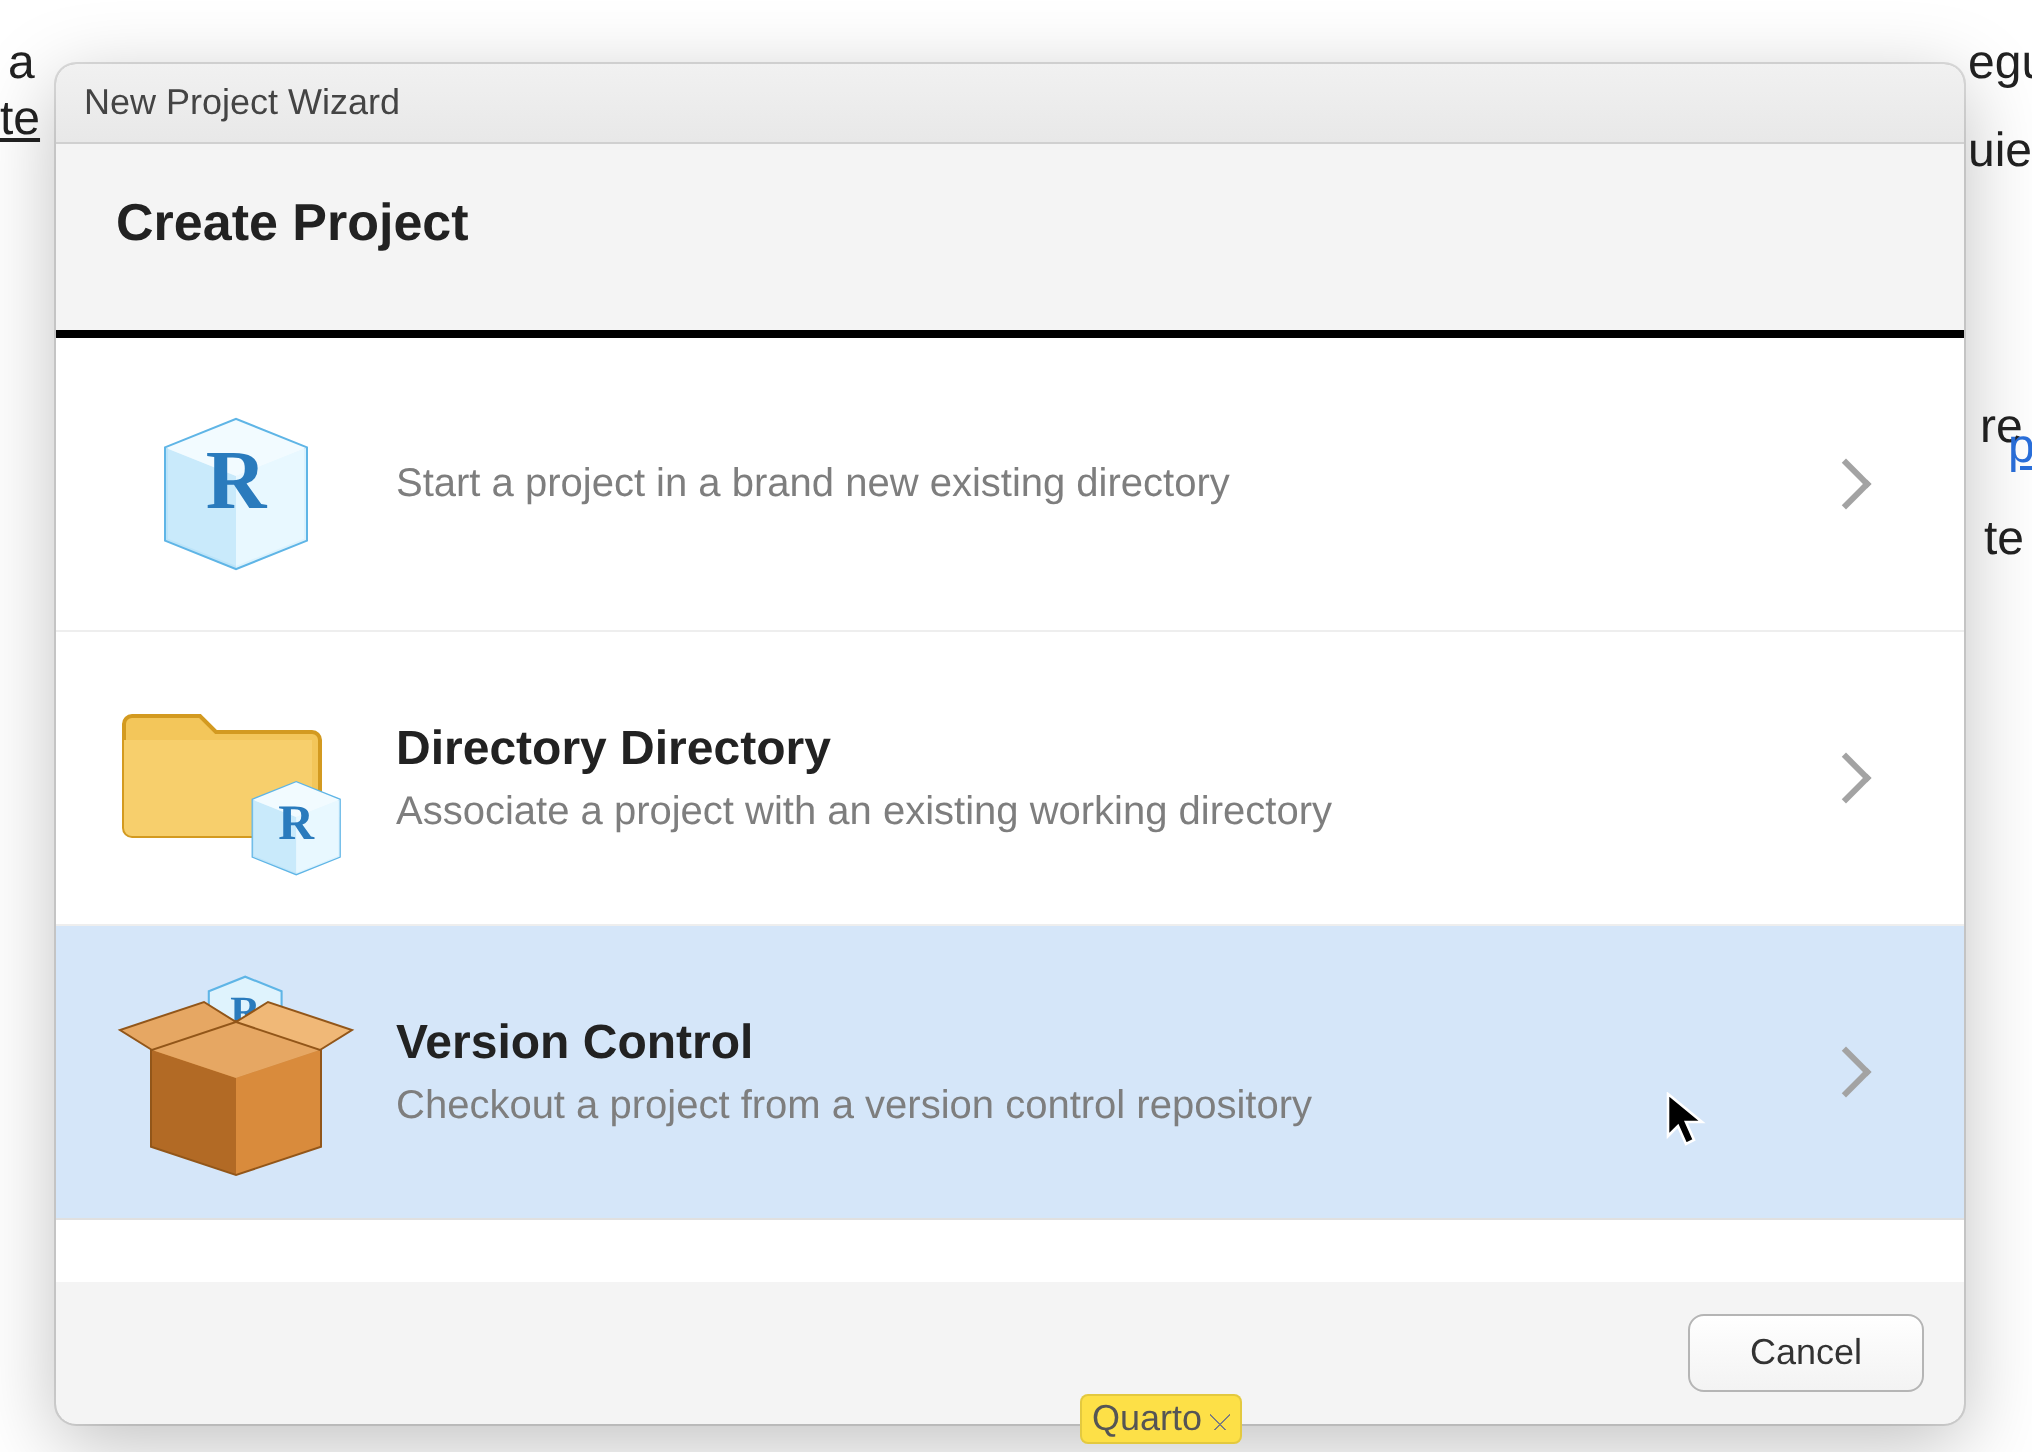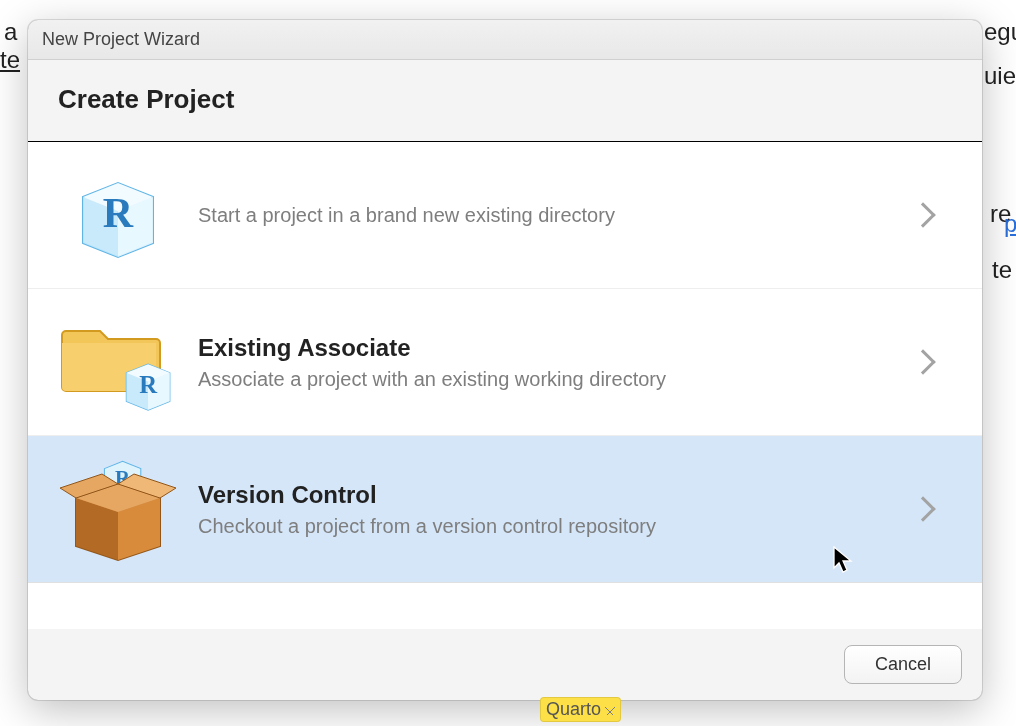--- a/index.html
+++ b/index.html
@@ -14,43 +14,43 @@
     .bg-fragments {
       position: absolute;
       inset: 0; pointer-events: none;
       font-size: 24px;
     }
     .frag { position: absolute; color: #222; }
     .frag.link { color: #2a6fdb; text-decoration: underline; }
 
     .dialog {
       position: absolute;
-      left: 28px; top: 20px;
+      left: 28px; top: 32px;
       width: 954px;
       height: 680px;
       background: #a3a3a3;
       border-radius: 10px;
       box-shadow: 0 10px 40px rgba(0,0,0,0.25), 0 0 0 1px rgba(0,0,0,0.12);
       overflow: hidden;
       display: flex;
       flex-direction: column;
     }
     .titlebar {
       background: linear-gradient(#f1f1f1, #e8e8e8);
       height: 40px;
       display: flex; align-items: center;
       padding-left: 14px;
       font-size: 18px;
       color: #444;
       border-bottom: 1px solid #d0d0d0;
     }
     .header {
       background: #f4f4f4;
-      padding: 24px 30px 26px 30px;
-      border-bottom: 1px solid #000000;
+      padding: 24px 30px 38px 30px;
+      border-bottom: 4px solid #000000;
     }
     .header h1 { font-size: 26px; font-weight: 700; color: #222; }
 
     .options { flex: 1; background: #fff; }
     .option {
       display: flex; align-items: center;
       padding: 20px 30px;
       border-bottom: 1px solid #eee;
       cursor: pointer;
       position: relative;
@@ -161,21 +161,21 @@
           <g transform="translate(56,44) scale(0.62)">
             <polygon points="20,32 55,18 90,32 90,78 55,92 20,78" fill="#dff3fd" stroke="#5fb5e6" stroke-width="2"></polygon>
             <polygon points="20,32 55,46 55,92 20,78" fill="#c7e9fb" opacity="0.9"></polygon>
             <polygon points="90,32 55,46 55,92 90,78" fill="#e9f8ff" opacity="0.9"></polygon>
             <polygon points="20,32 55,18 90,32 55,46" fill="#f2fbff"></polygon>
             <text x="55" y="64" text-anchor="middle" font-family="Georgia, serif" font-size="40" fill="#2a7bbd" font-weight="bold">R</text>
           </g>
         </svg>
       </div>
       <div class="texts">
-        <div class="title">Existing Associate</div>
+        <div class="title">Directory Directory</div>
         <div class="desc">Associate a project with an existing working directory</div>
       </div>
       <div class="chev"></div>
     </div>
 
     <div class="option selected">
       <div class="icon-wrap">
         <svg width="120" height="110" viewBox="0 0 120 110">
           <g transform="translate(36,-2) scale(0.52)">
             <polygon points="20,32 55,18 90,32 90,78 55,92 20,78" fill="#dff3fd" stroke="#5fb5e6" stroke-width="2"></polygon>

